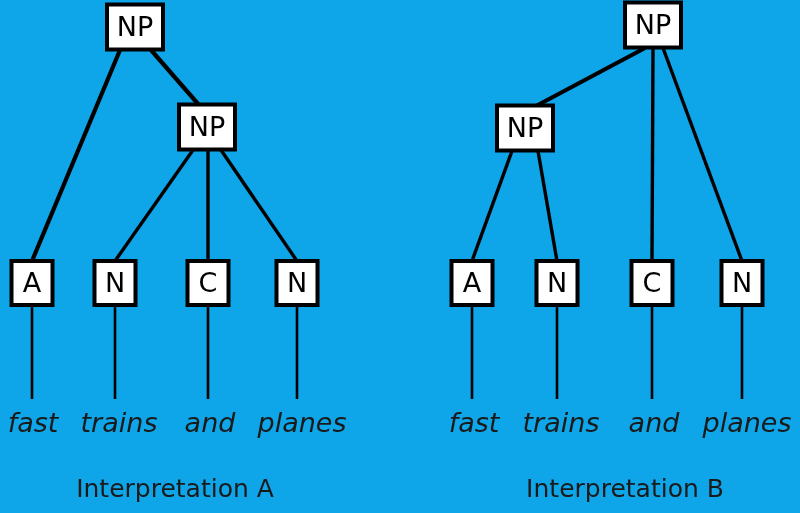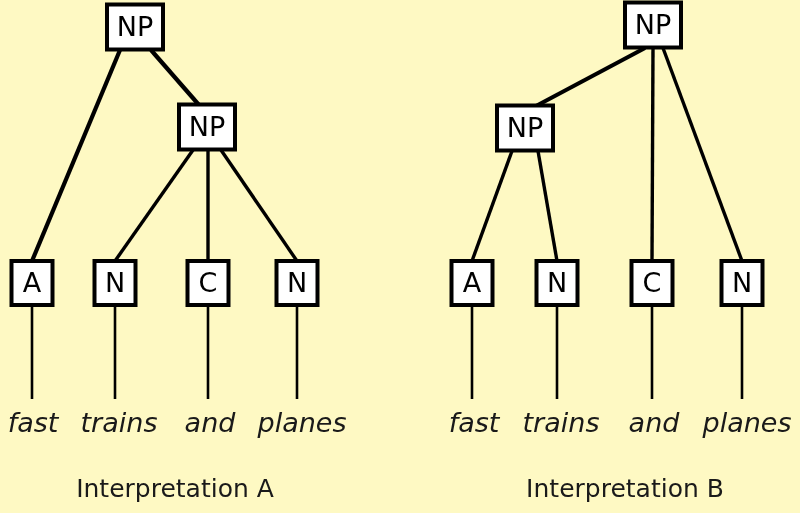--- a/index.html
+++ b/index.html
@@ -4,21 +4,21 @@
 <style>
   html, body {
     margin: 0;
     padding: 0;
     background: #ffffff;
   }
   #stage {
     position: relative;
     width: 800px;
     height: 513px;
-    background: #fef9c3;
+    background: #0ea5e9;
     overflow: hidden;
     font-family: "DejaVu Sans", "Liberation Sans", sans-serif;
   }
   svg#tree-canvas {
     position: absolute;
     left: 0;
     top: 0;
     width: 800px;
     height: 513px;
     display: block;

